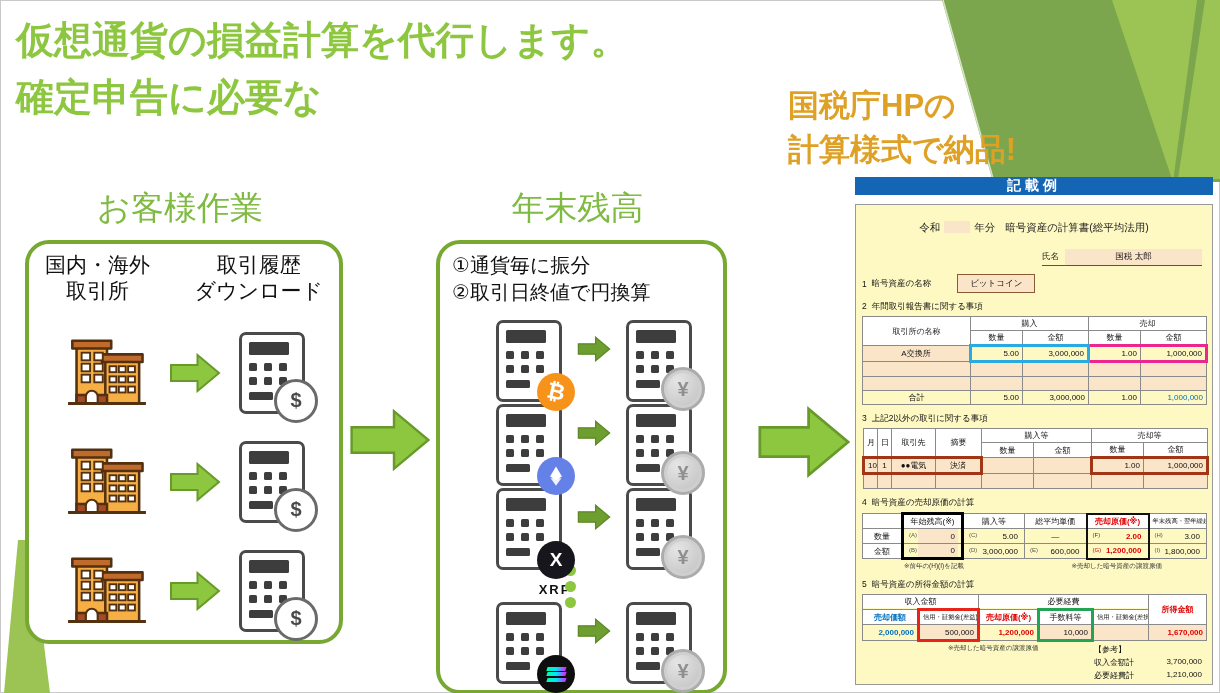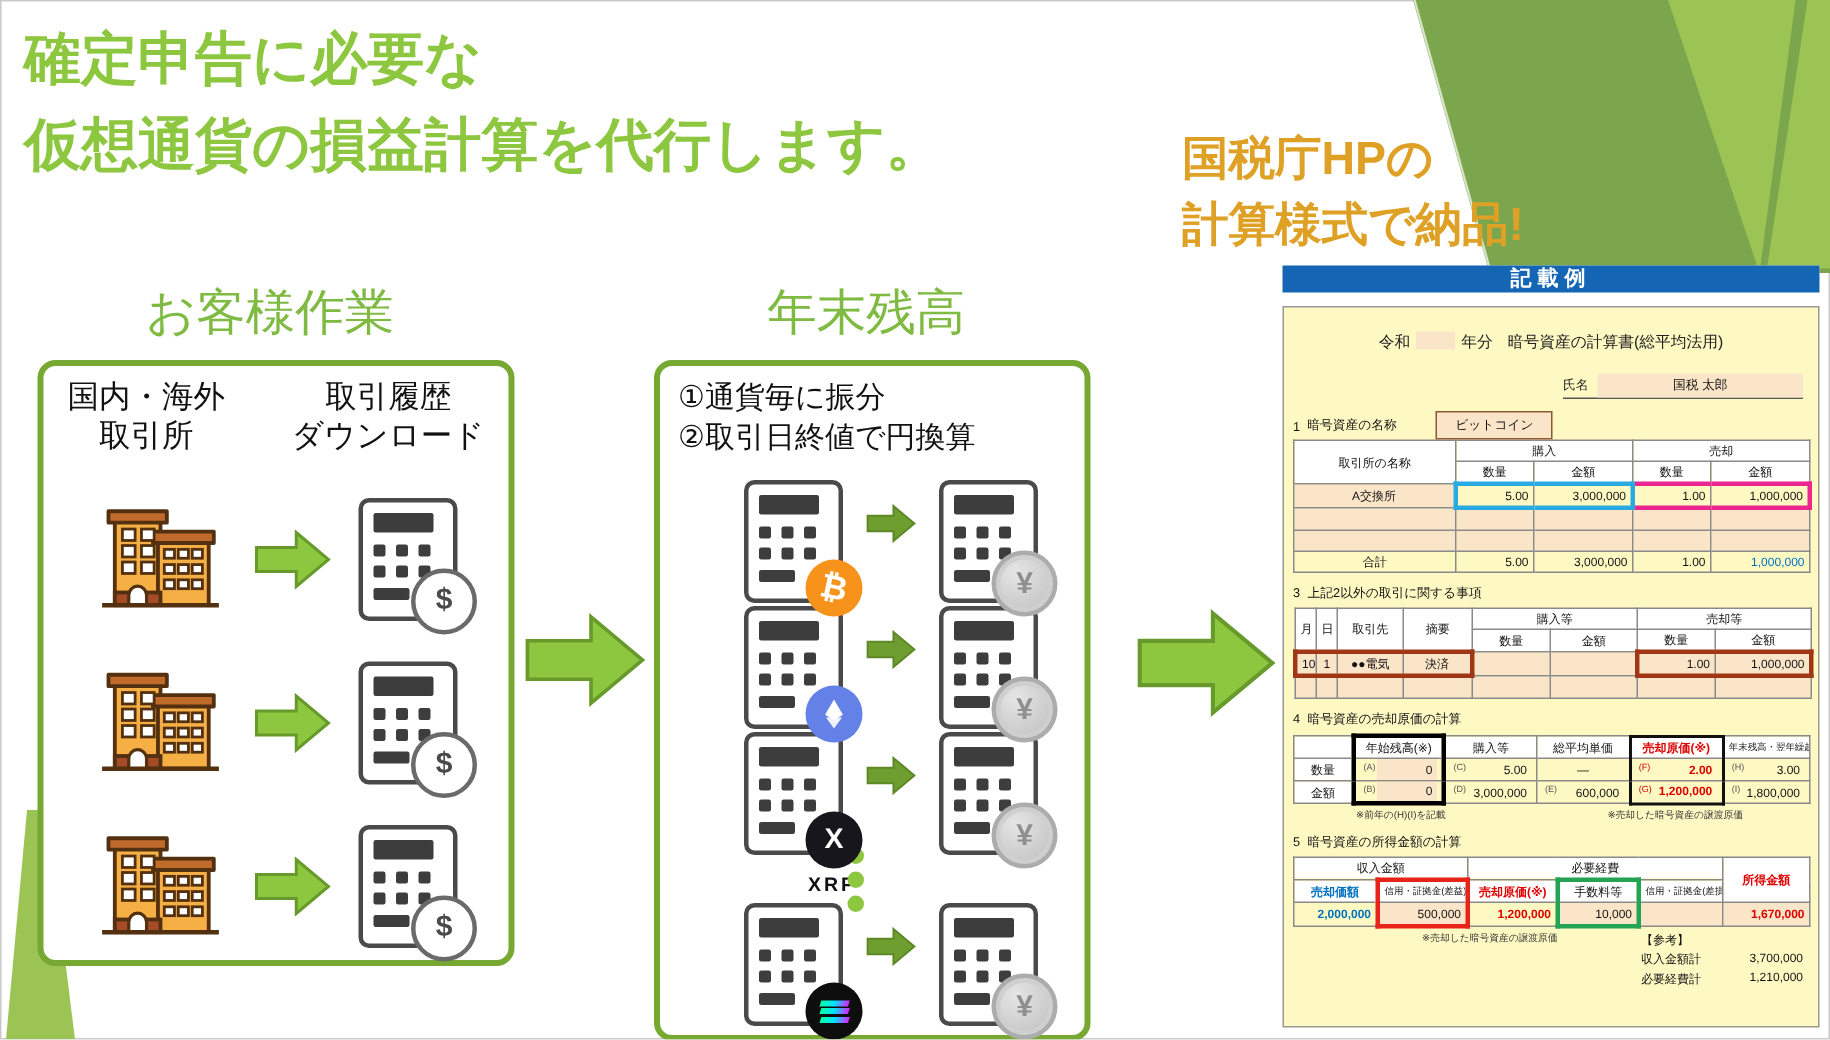--- a/index.html
+++ b/index.html
@@ -5,21 +5,21 @@
   html,body{margin:0;padding:0;background:#e8e8e8}
   #page{position:relative;width:1220px;height:693px;background:#fff;overflow:hidden;
         font-family:"Liberation Sans","DejaVu Sans",sans-serif;box-shadow:inset 0 0 0 1px #c9c9c9;margin:0 auto}
   
   .decor{position:absolute;z-index:0}
   
   .title{position:absolute;left:16px;top:12px;font-size:38px;font-weight:bold;color:#8DC63F;line-height:1.5;z-index:2;white-space:nowrap}
   .subtitle{position:absolute;left:788px;top:84px;font-size:31px;font-weight:bold;color:#DFA125;line-height:1.42;z-index:2;white-space:nowrap}
   .sec-head{position:absolute;top:186px;font-size:33px;font-weight:normal;color:#7FBA42;text-align:center;z-index:2}
   
-  .panel{position:absolute;border:4px solid #76A832;border-radius:12px;background:#fff;z-index:1}
+  .panel{position:absolute;border:4px solid #76A832;border-radius:24px;background:#fff;z-index:1}
   #panel-left{left:25px;top:240px;width:310px;height:396px}
   #panel-mid{left:436px;top:240px;width:283px;height:446px}
   .plabels{display:flex;justify-content:space-between;padding:8px 16px 0;font-size:21px;line-height:1.25;text-align:center;color:#111}
   .crow{display:flex;align-items:center;justify-content:center;gap:16px;margin-top:27px}
   .steps{position:absolute;left:12px;top:8px;font-size:20px;line-height:1.35;color:#111;white-space:nowrap}
   .mrow{position:absolute;left:56px;display:flex;align-items:flex-start;gap:15px}
   .vdots{position:absolute;top:316px;left:122px;width:16px}
   .dot{width:11px;height:11px;border-radius:50%;background:#8DC63F;margin:5px auto}
   
   .calc{position:relative;width:60px;height:76px;background:#fff;border:3px solid #4a4a4a;border-radius:7px;flex:none}
@@ -113,22 +113,22 @@
     <polygon points="202,0 287,0 263,182" fill="#9CC455"></polygon>
     <polygon points="295,0 310,0 310,179 268,179" fill="#9CC455"></polygon>
     <line x1="33" y1="0" x2="84" y2="182" stroke="#ffffff" stroke-width="1.5" opacity="0.7"></line>
   </svg>
 
   <svg class="decor" style="left:0;top:540px" width="60" height="153" viewBox="0 0 60 153">
     <polygon points="18,0 31,0 50,153 4,153" fill="#9CC455"></polygon>
   </svg>
 
   <div class="title">
+    <div>仮想通貨の損益計算を代行します。</div>
     <div>確定申告に必要な</div>
-    <div>仮想通貨の損益計算を代行します。</div>
   </div>
   <div class="subtitle">
     <div>国税庁HPの</div>
     <div>計算様式で納品!</div>
   </div>
 
   <div class="sec-head" style="left:25px;width:310px">お客様作業</div>
   <div class="sec-head" style="left:436px;width:283px">年末残高</div>
 
   <div class="panel" id="panel-left">
@@ -457,20 +457,21 @@
       <div class="f-name">
         <span class="f-name-label">氏名</span>
         <span class="f-name-value">国税 太郎</span>
       </div>
 
       <div class="f-s1">
         <span>1</span>&nbsp;&nbsp;<span>暗号資産の名称</span>
         <span class="f-coin-box">ビットコイン</span>
       </div>
 
+      <div class="fsec"><b>2</b><span>年間取引報告書に関する事項</span></div>
       <table class="ftab">
         <colgroup>
             <col style="width:108px">
             <col style="width:52px">
             <col style="width:66px">
             <col style="width:52px">
             <col style="width:66px">
           </colgroup>
         <tbody>
             <tr>

